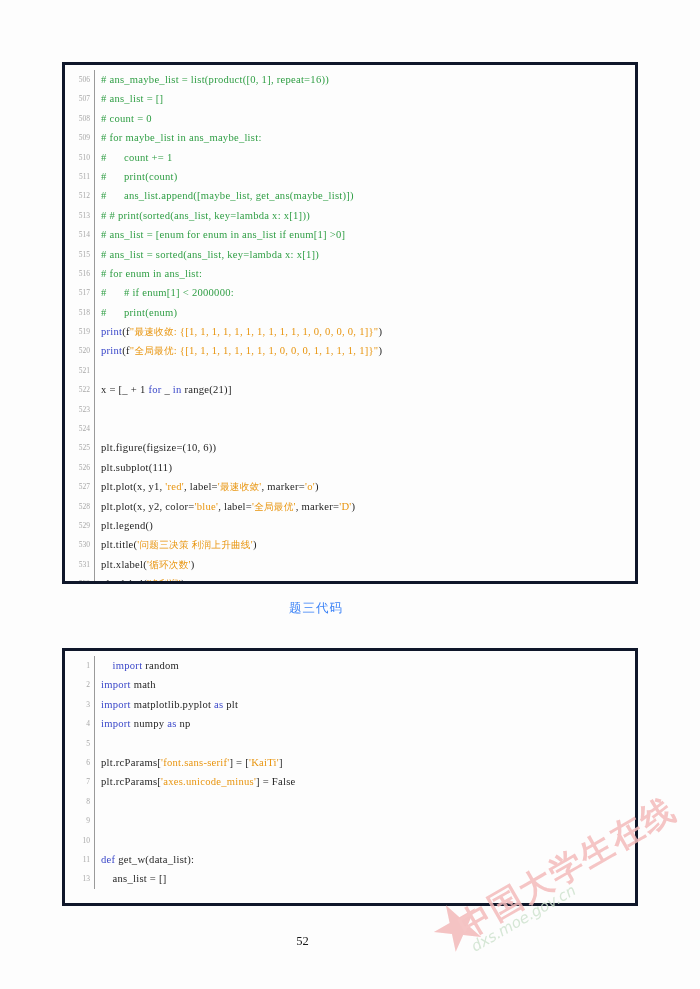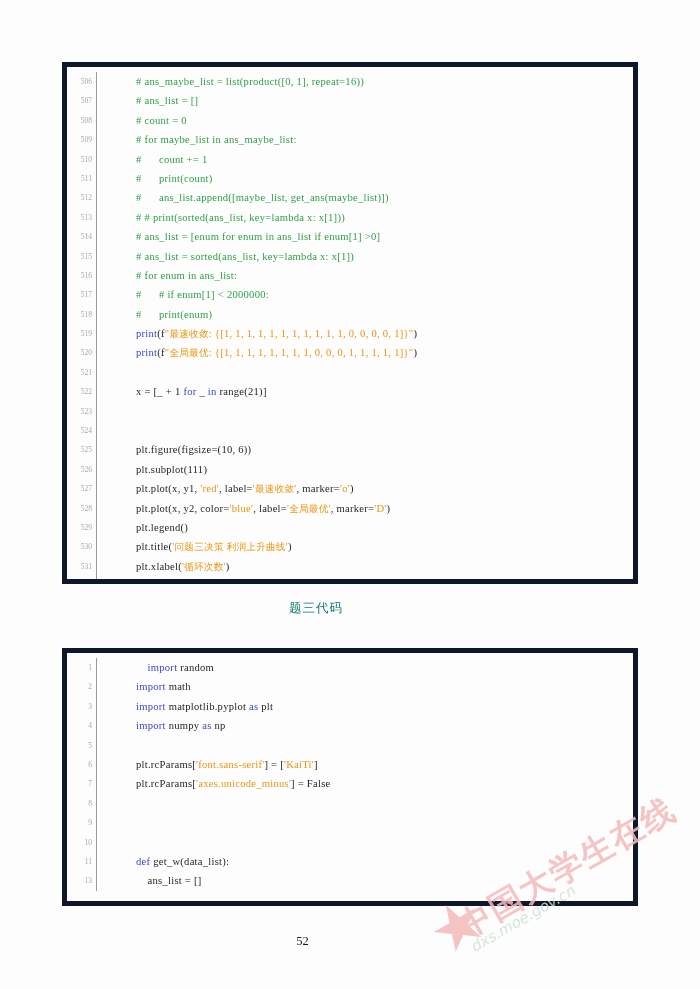--- a/index.html
+++ b/index.html
@@ -62,21 +62,21 @@
     top: 105px;
     font-size: 62px;
     color: #f3b9b9;
     transform: rotate(-30deg);
     line-height: 1;
   }
 
   
   .code-block {
     position: absolute;
-    border: 5px solid #0f172a;
+    border: 3px solid #0f172a;
     background: transparent;
     box-sizing: border-box;
     overflow: hidden;
     z-index: 2;
   }
   #code-block-1 {
     left: 62px;
     top: 62px;
     width: 576px;
     height: 522px;
@@ -112,38 +112,37 @@
     align-self: stretch;
     line-height: 19.4px;
   }
   .code-text {
     font-family: "Liberation Serif", serif;
     font-size: 10.6px;
     letter-spacing: 0.25px;
     color: #1a1a1a;
     white-space: pre;
     overflow: hidden;
-    margin-left: 33px;
   }
   .tok-com { color: #2f9e44; }
   .tok-kw  { color: #3b48c9; }
   .tok-str { color: #e8950f; }
   .tok-plain { color: #1f1f1f; }
   .tok-cn { font-family: "DejaVu Sans", sans-serif; font-size: 9.6px; }
 
   
   .caption {
     position: absolute;
     left: 0;
     top: 600px;
     width: 632px;
     text-align: center;
     font-family: Liberation Serif, serif;
     font-size: 12.5px;
-    color: #0f766e;
+    color: #3b82f6;
     letter-spacing: 1px;
     z-index: 3;
   }
 
   
   .page-number {
     position: absolute;
     left: 0;
     top: 934px;
     width: 605px;

